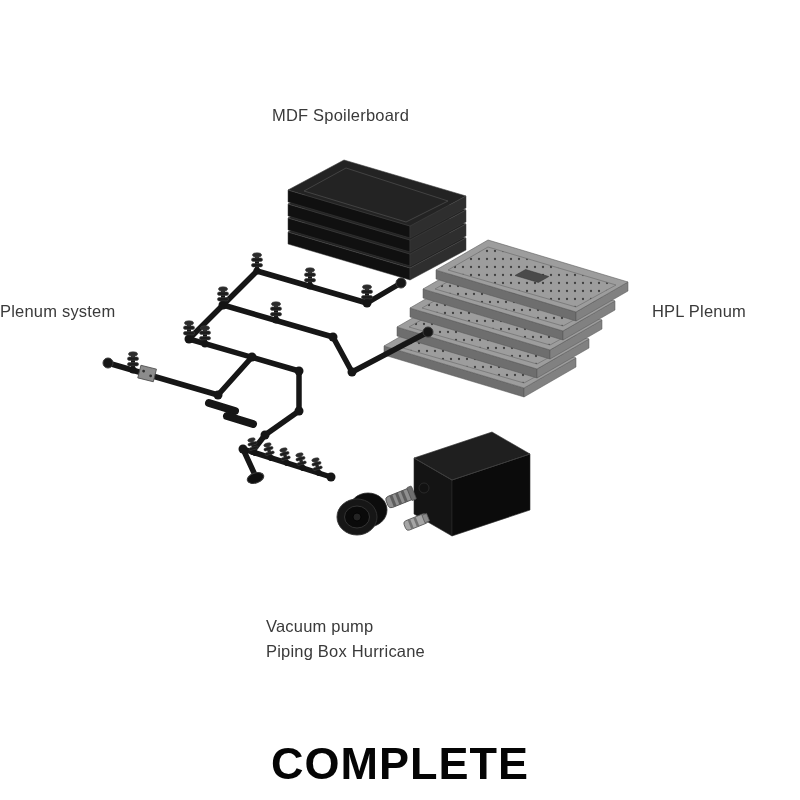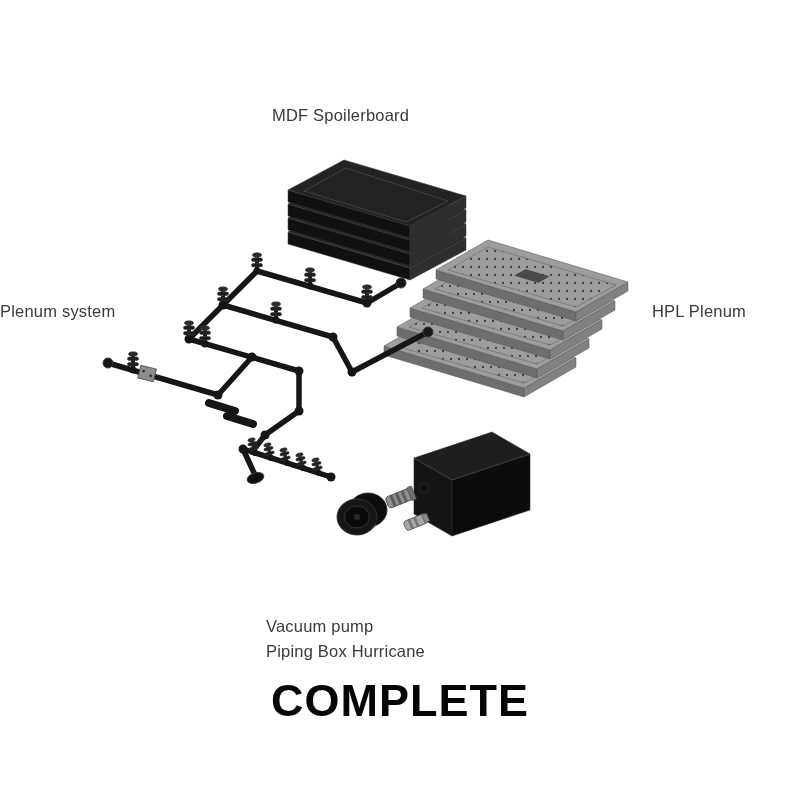--- a/index.html
+++ b/index.html
@@ -12,21 +12,21 @@
   svg.diagram{position:absolute;left:0;top:0;}
   .label{
     position:absolute;color:#3a3a3a;font-size:16.5px;
     text-align:left;letter-spacing:.2px;
   }
   .label-mdf{left:272px;top:106px;width:240px;}
   .label-hpl{left:652px;top:302px;width:150px;}
   .label-piping{left:0px;top:302px;width:150px;}
   .label-pump{left:266px;top:566px;width:270px;line-height:25px;margin-top:48px;}
   .title{
-    position:absolute;left:0;top:675px;width:800px;text-align:center;
+    position:absolute;left:0;top:738px;width:800px;text-align:center;
     font-size:45px;font-weight:800;color:#050505;letter-spacing:1px;
   }
   .pipe{stroke:#161616;stroke-width:5.5;stroke-linecap:round;fill:none;}
   .pipe.thick{stroke-width:8;}
 </style>
 </head>
 <body>
 
 <div class="stage">
 

